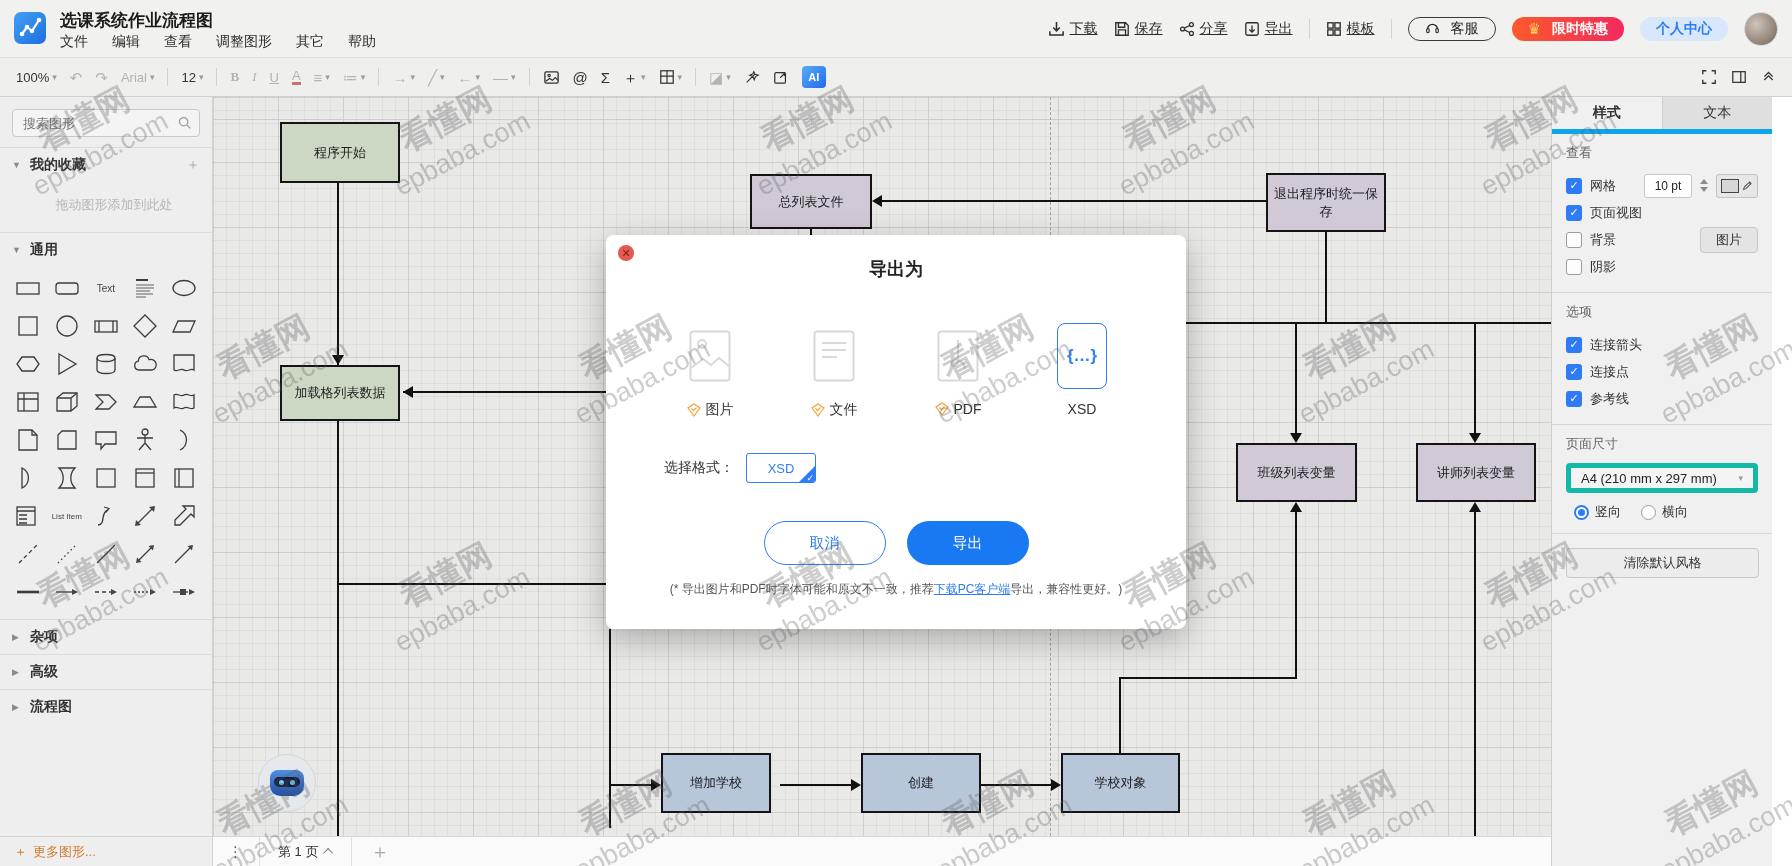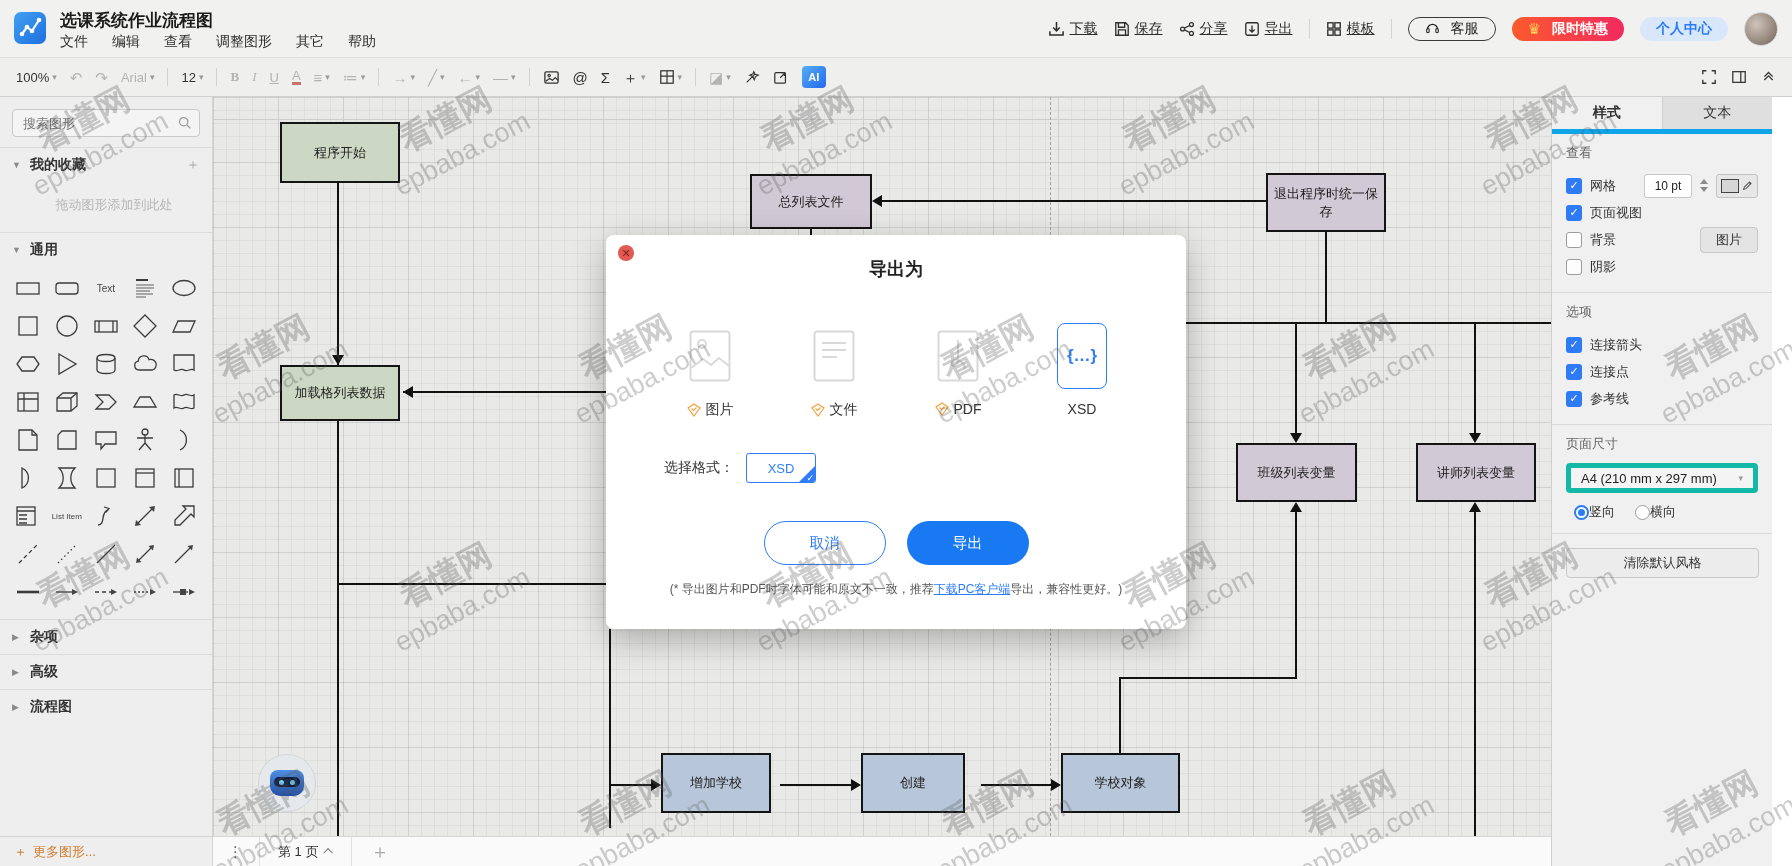--- a/index.html
+++ b/index.html
@@ -118,21 +118,21 @@
   .st-up { width:0; height:0; border-left:4px solid transparent; border-right:4px solid transparent; border-bottom:5px solid #8a8a8a; }
   .st-dn { width:0; height:0; border-left:4px solid transparent; border-right:4px solid transparent; border-top:5px solid #8a8a8a; }
   .swatch-btn { width:42px; height:24px; border:1px solid #c2c2c2; border-radius:3px; background:#e7e7e7;
                 display:flex; align-items:center; justify-content:center; gap:3px; }
   .swatch { width:18px; height:14px; background:#d6d6d6; border:1.5px solid #444; }
   .small-btn { margin-left:auto; width:58px; height:26px; background:#e4e4e4; border:1px solid #c8c8c8; border-radius:4px;
                font-size:13px; color:#333; display:flex; align-items:center; justify-content:center; }
   .pselect { height:30px; border:5px solid #14b8a6; border-radius:4px; background:#f4f4f4; display:flex; align-items:center;
              padding:0 10px; font-size:13px; color:#222; justify-content:space-between; margin-bottom:10px; }
   .radio-row { display:flex; align-items:center; gap:20px; padding-left:8px; }
-  .radio { display:flex; align-items:center; color:#333; }
+  .radio { display:flex; align-items:center; gap:6px; color:#333; }
   .rdot { width:15px; height:15px; border-radius:50%; border:1.5px solid #9c9c9c; background:#fff; flex:none; }
   .rdot.sel { border:2px solid #2b7cf7; display:flex; align-items:center; justify-content:center; }
   .rdot.sel::after { content:""; width:7px; height:7px; border-radius:50%; background:#2b7cf7; }
   #clear-style { margin:14px; height:30px; width:193px; background:#ececec; border:1px solid #c9c9c9; border-radius:4px;
                  display:flex; align-items:center; justify-content:center; font-size:13px; color:#333; }
 
   
   #modal { position:absolute; left:606px; top:235px; width:580px; height:394px; background:#fff; border-radius:8px;
            box-shadow:0 10px 34px rgba(0,0,0,.28); z-index:50; }
   #modal-close { position:absolute; left:12px; top:10px; width:16px; height:16px; border-radius:50%; background:#e15b52;
@@ -692,21 +692,21 @@
     </div>
 
     <div id="node-layer">
         <div class="node" style="left: 67px; top: 25px; width: 120px; height: 61px; background: rgb(204, 216, 195);">程序开始</div>
         <div class="node" style="left: 537px; top: 77px; width: 122px; height: 55px; background: rgb(210, 201, 214);">总列表文件</div>
         <div class="node" style="left: 1053px; top: 76px; width: 120px; height: 59px; background: rgb(210, 201, 214);">退出程序时统一保存</div>
         <div class="node" style="left: 67px; top: 268px; width: 120px; height: 56px; background: rgb(204, 216, 195);">加载格列表数据</div>
         <div class="node" style="left: 1023px; top: 346px; width: 121px; height: 59px; background: rgb(210, 201, 214);">班级列表变量</div>
         <div class="node" style="left: 1203px; top: 346px; width: 120px; height: 59px; background: rgb(210, 201, 214);">讲师列表变量</div>
         <div class="node" style="left: 448px; top: 656px; width: 110px; height: 60px; background: rgb(183, 199, 217);">增加学校</div>
-        <div class="node" style="left: 648px; top: 656px; width: 104px; height: 60px; background: rgb(183, 199, 217);">创建</div>
+        <div class="node" style="left: 648px; top: 656px; width: 120px; height: 60px; background: rgb(183, 199, 217);">创建</div>
         <div class="node" style="left: 848px; top: 656px; width: 119px; height: 60px; background: rgb(183, 199, 217);">学校对象</div>
       </div>
 
     <div id="mascot">
       <div class="bot">
         <div class="visor">
             <div class="eye"></div>
             <div class="eye"></div>
           </div>
       </div>

